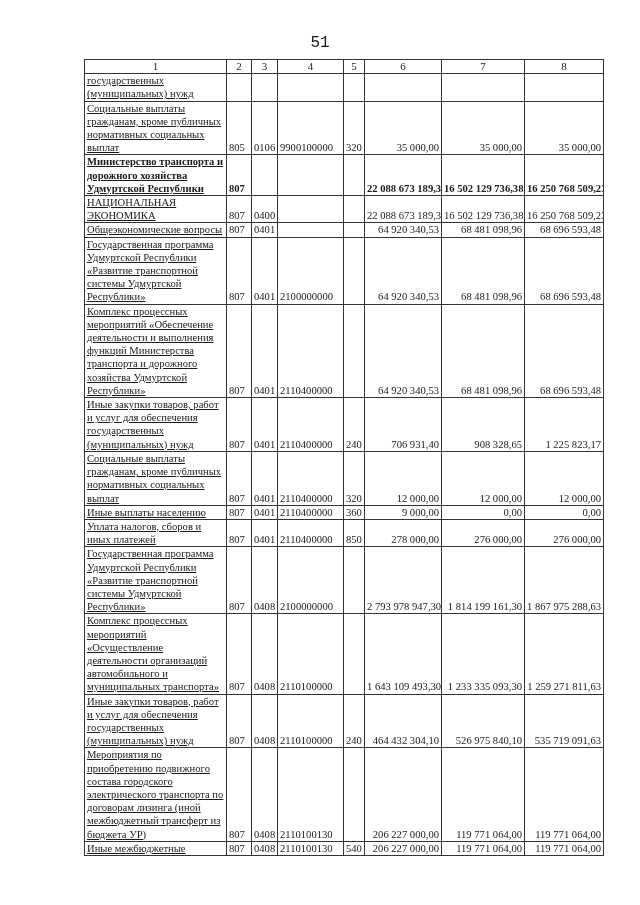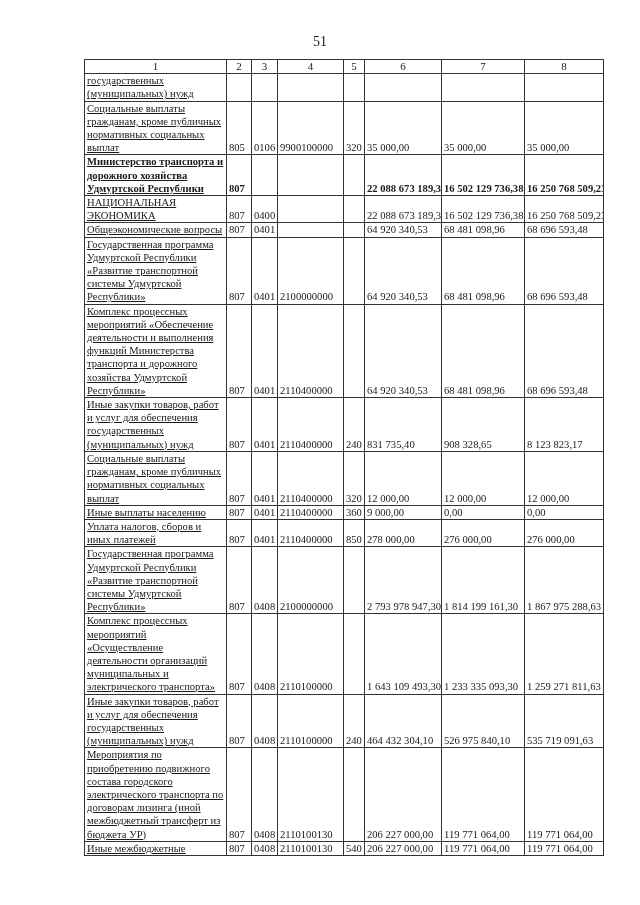--- a/index.html
+++ b/index.html
@@ -1,26 +1,26 @@
 <!DOCTYPE html>
 <html><head>
 <meta charset="utf-8">
 <style>
   html, body { margin:0; padding:0; background:#ffffff; }
   body { width:640px; height:905px; position:relative; overflow:hidden;
          font-family:"Liberation Serif","DejaVu Serif",serif; color:#1a1a1a; }
   .page-number { position:absolute; top:34px; left:0; width:640px; text-align:center;
-                 font-size:14px; }
+                 font-size:16px;font-family:Liberation Mono, monospace; }
   table { position:absolute; left:84px; top:59px; border-collapse:collapse;
           table-layout:fixed; width:519px; font-size:10.6px; line-height:13.2px; }
   td, th { border:1px solid #333; padding:0 2px; vertical-align:bottom; overflow:hidden; }
   th { font-weight:normal; text-align:center; height:13px; font-size:11px; }
   td.name { text-align:left; white-space:normal;text-decoration:underline; }
   td.c { text-align:left; white-space:nowrap; }
-  td.num { white-space:nowrap; }
+  td.num { text-align:right; white-space:nowrap; }
   tr.bold td { font-weight:bold; }
   col.c1 { width:142px; } col.c2 { width:25px; } col.c3 { width:26px; }
   col.c4 { width:66px; } col.c5 { width:21px; } col.c6 { width:77px; }
   col.c7 { width:83px; } col.c8 { width:79px; }
 </style>
 </head>
 <body>
 
 <div class="page-number">51</div>
 
@@ -117,23 +117,23 @@
         <td class="num">64 920 340,53</td>
         <td class="num">68 481 098,96</td>
         <td class="num">68 696 593,48</td>
       </tr>
       <tr>
         <td class="name">Иные закупки товаров, работ и услуг для обеспечения государственных (муниципальных) нужд</td>
         <td class="c">807</td>
         <td class="c">0401</td>
         <td class="c">2110400000</td>
         <td class="c">240</td>
-        <td class="num">831 735,40</td>
+        <td class="num">706 931,40</td>
         <td class="num">908 328,65</td>
-        <td class="num">8 123 823,17</td>
+        <td class="num">1 225 823,17</td>
       </tr>
       <tr>
         <td class="name">Социальные выплаты гражданам, кроме публичных нормативных социальных выплат</td>
         <td class="c">807</td>
         <td class="c">0401</td>
         <td class="c">2110400000</td>
         <td class="c">320</td>
         <td class="num">12 000,00</td>
         <td class="num">12 000,00</td>
         <td class="num">12 000,00</td>
@@ -162,21 +162,21 @@
         <td class="name">Государственная программа Удмуртской Республики «Развитие транспортной системы Удмуртской Республики»</td>
         <td class="c">807</td>
         <td class="c">0408</td>
         <td class="c">2100000000</td>
         <td class="c"></td>
         <td class="num">2 793 978 947,30</td>
         <td class="num">1 814 199 161,30</td>
         <td class="num">1 867 975 288,63</td>
       </tr>
       <tr>
-        <td class="name">Комплекс процессных мероприятий «Осуществление деятельности организаций муниципальных и электрического транспорта»</td>
+        <td class="name">Комплекс процессных мероприятий «Осуществление деятельности организаций автомобильного и муниципальных транспорта»</td>
         <td class="c">807</td>
         <td class="c">0408</td>
         <td class="c">2110100000</td>
         <td class="c"></td>
         <td class="num">1 643 109 493,30</td>
         <td class="num">1 233 335 093,30</td>
         <td class="num">1 259 271 811,63</td>
       </tr>
       <tr>
         <td class="name">Иные закупки товаров, работ и услуг для обеспечения государственных (муниципальных) нужд</td>

